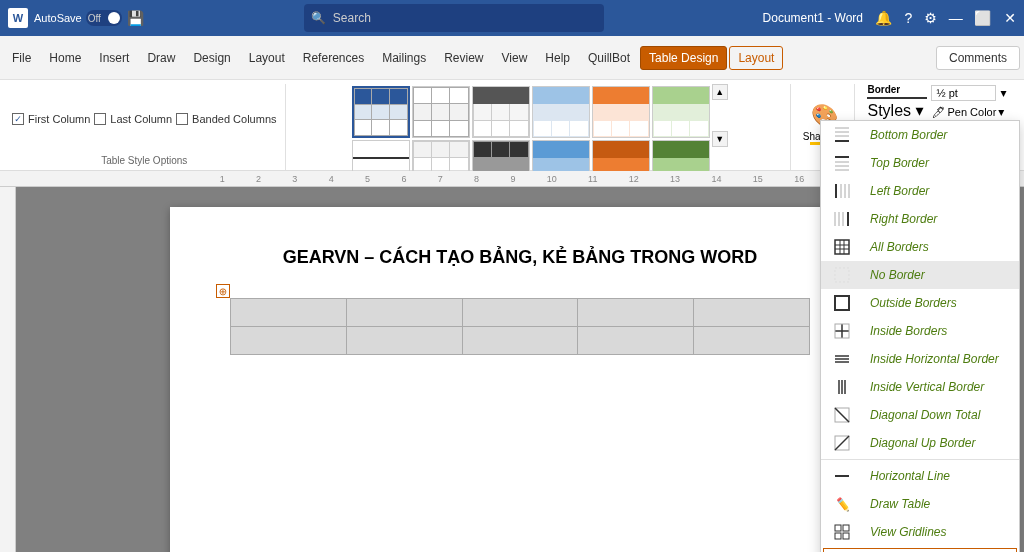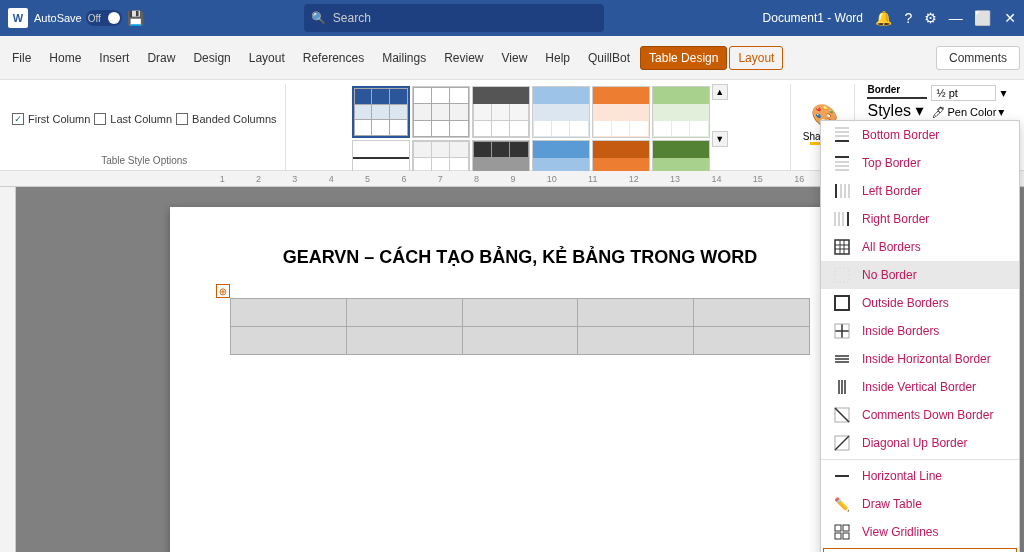--- a/index.html
+++ b/index.html
@@ -153,25 +153,26 @@
       right: 0;
       width: 200px;
       background: white;
       border: 1px solid #ccc;
       box-shadow: 0 4px 12px rgba(0,0,0,0.2);
       z-index: 1000;
     }
     .dropdown-item {
       display: flex;
       align-items: center;
-      gap: 11px;
+      gap: 19px;
       padding: 5px 12px;
       font-size: 12px;
       cursor: pointer;
-      color: #be185d;
+      color: #4d7c0f;
+      font-style: italic;
     }
     .dropdown-divider { height: 1px; background: #e0e0e0; margin: 2px 0; }
     .dropdown-icon { width: 18px; height: 18px; display: flex; align-items: center; justify-content: center; font-size: 13px; flex-shrink: 0; }
 
     .comments-btn {
       padding: 4px 12px;
       border: 1px solid #ccc;
       border-radius: 3px;
       cursor: pointer;
       font-size: 12px;
@@ -686,21 +687,21 @@
           </div>
           <span>Inside Vertical Border</span>
         </div>
         <div class="dropdown-item">
           <div class="dropdown-icon">
             <svg width="16" height="16" viewBox="0 0 16 16">
                 <rect x="1" y="1" width="14" height="14" fill="none" stroke="#aaa"></rect>
                 <line x1="1" y1="1" x2="15" y2="15" stroke="#333" stroke-width="1.5"></line>
               </svg>
           </div>
-          <span>Comments Down Border</span>
+          <span>Diagonal Down Total</span>
         </div>
         <div class="dropdown-item">
           <div class="dropdown-icon">
             <svg width="16" height="16" viewBox="0 0 16 16">
                 <rect x="1" y="1" width="14" height="14" fill="none" stroke="#aaa"></rect>
                 <line x1="1" y1="15" x2="15" y2="1" stroke="#333" stroke-width="1.5"></line>
               </svg>
           </div>
           <span>Diagonal Up Border</span>
         </div>

